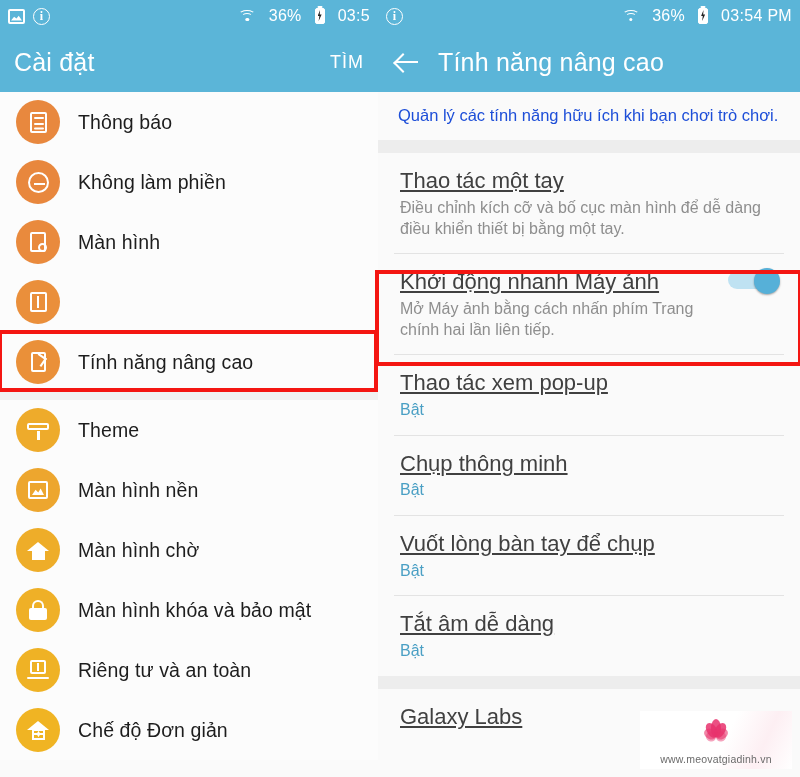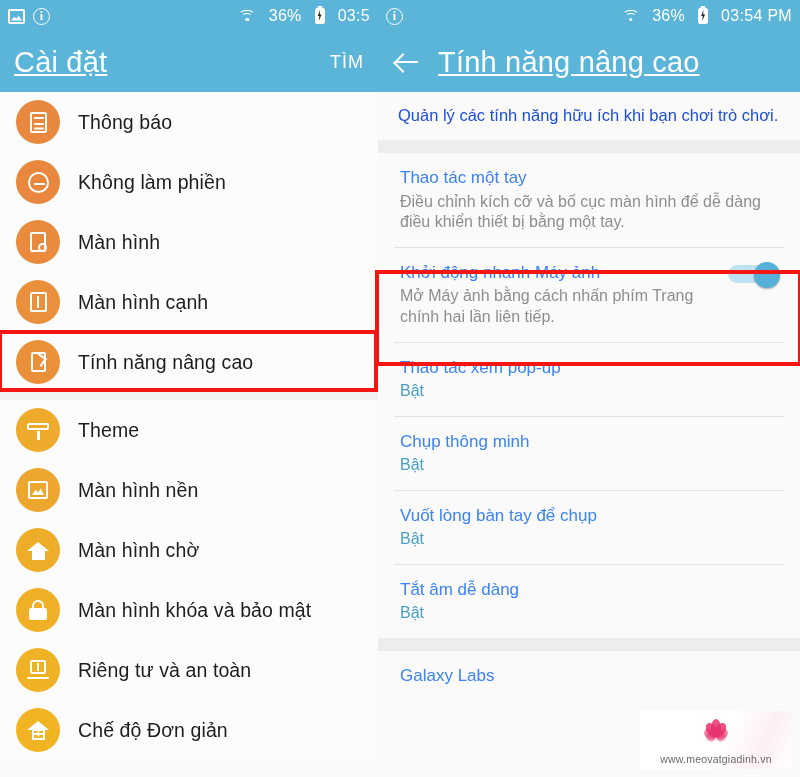--- a/index.html
+++ b/index.html
@@ -50,21 +50,21 @@
     width:5px;height:2.5px;background:#fff;border-radius:1px;}
   .ico-batt::after{content:"";position:absolute;top:1px;left:2px;width:4px;height:11px;background:#222;
     clip-path:polygon(60% 0%,0% 55%,42% 55%,25% 100%,100% 42%,52% 42%);}
 
   
   .appbar{
     height:60px;background:#5bb5d8;color:#ffffff;
     display:flex;align-items:center;box-sizing:border-box;
     padding:0 14px;
   }
-  .appbar-title{font-size:29px;font-weight:400;letter-spacing:.2px;text-decoration:underline;}
+  .appbar-title{font-size:25px;font-weight:400;letter-spacing:.2px;}
   .appbar-action{margin-left:auto;font-size:18px;letter-spacing:1px;white-space:nowrap;overflow:hidden;}
   .back-arrow{
     width:30px;height:30px;margin-right:16px;flex:0 0 auto;position:relative;cursor:pointer;
   }
   .back-arrow::before{
     content:"";position:absolute;left:4px;top:14px;width:22px;height:2.2px;background:#fff;
   }
   .back-arrow::after{
     content:"";position:absolute;left:4px;top:9px;width:12px;height:12px;
     border-left:2.2px solid #fff;border-bottom:2.2px solid #fff;transform:rotate(45deg);
@@ -125,21 +125,21 @@
   .g-simple i::before{content:"";position:absolute;left:-1px;top:-2px;border:3px solid transparent;border-right-color:#fff;}
   .g-simple i::after{content:"";position:absolute;right:-1px;top:-2px;border:3px solid transparent;border-left-color:#fff;}
 
   
   .r-desc-top{
     padding:12px 20px 14px 20px;font-size:16.5px;color:#1d4ed8;line-height:1.35;
   }
   .r-divider{height:13px;background:#ededed;}
   .r-hairline{height:1px;background:#e3e3e3;margin:0 16px;}
   .r-item{padding:14px 20px 14px 22px;box-sizing:border-box;position:relative;background:#fafafa;}
-  .r-title{font-size:17px;color:#3b82f6;line-height:1.25;}
+  .r-title{font-size:22px;color:#404040;line-height:1.25;text-decoration:underline;}
   .r-sub{font-size:16px;color:#8e8e8e;line-height:1.3;margin-top:3px;}
   .r-sub.on{color:#4a9fc4;}
   .r-item.with-toggle{display:flex;align-items:flex-start;}
   .r-item.with-toggle .txt{flex:1;padding-right:10px;}
 
   .toggle{width:52px;height:24px;flex:0 0 auto;position:relative;cursor:pointer;}
   .toggle .track{position:absolute;left:0;top:3px;width:44px;height:18px;border-radius:9px;background:#bfe2f2;}
   .toggle .thumb{position:absolute;right:0;top:0;width:26px;height:26px;border-radius:50%;background:#56b0d8;
     box-shadow:0 1px 2px rgba(0,0,0,.35);}
 
@@ -214,21 +214,20 @@
       <div class="row">
         <span class="row-icon" style="background:#e98a3d">
             <span class="g g-display"></span>
           </span>
         <span class="row-label">Màn hình</span>
       </div>
       <div class="row">
         <span class="row-icon" style="background:#ea8f3b">
             <span class="g g-edge"></span>
           </span>
-        <span class="row-label">Màn hình cạnh</span>
       </div>
       <div class="row">
         <span class="row-icon" style="background:#ea9039">
             <span class="g g-adv"></span>
           </span>
         <span class="row-label">Tính năng nâng cao</span>
       </div>
       <div class="sep-gap"></div>
       <div class="row">
         <span class="row-icon" style="background:#eeab2b">

